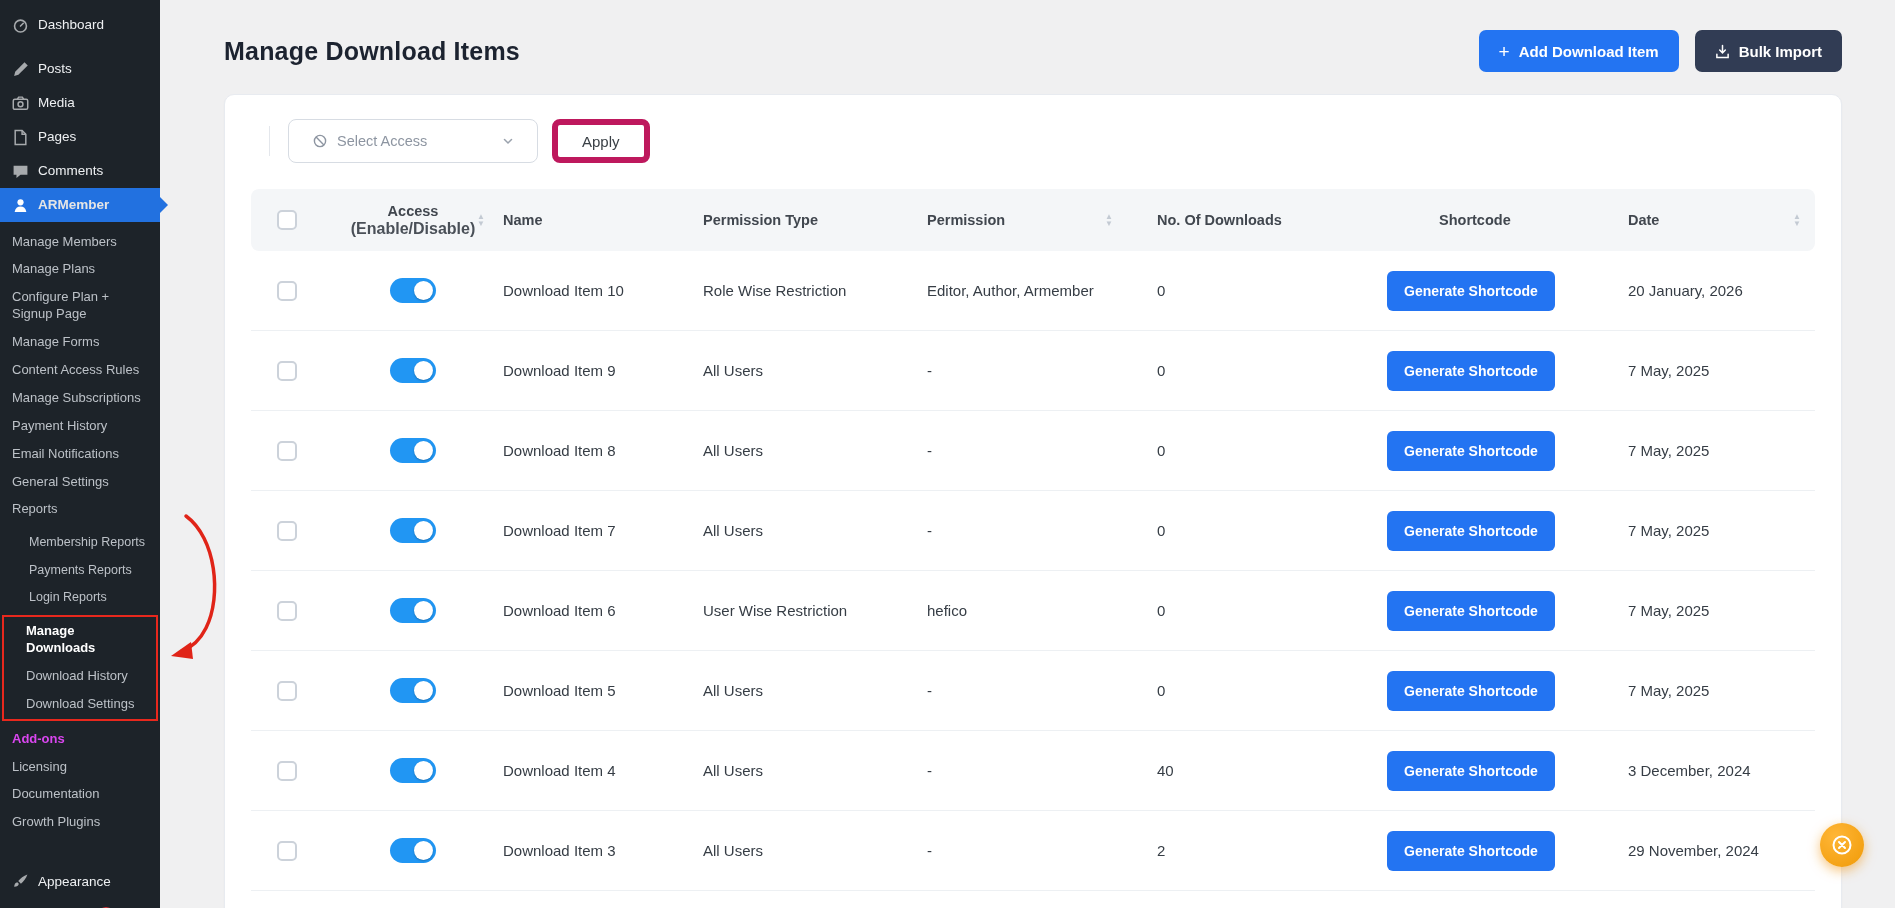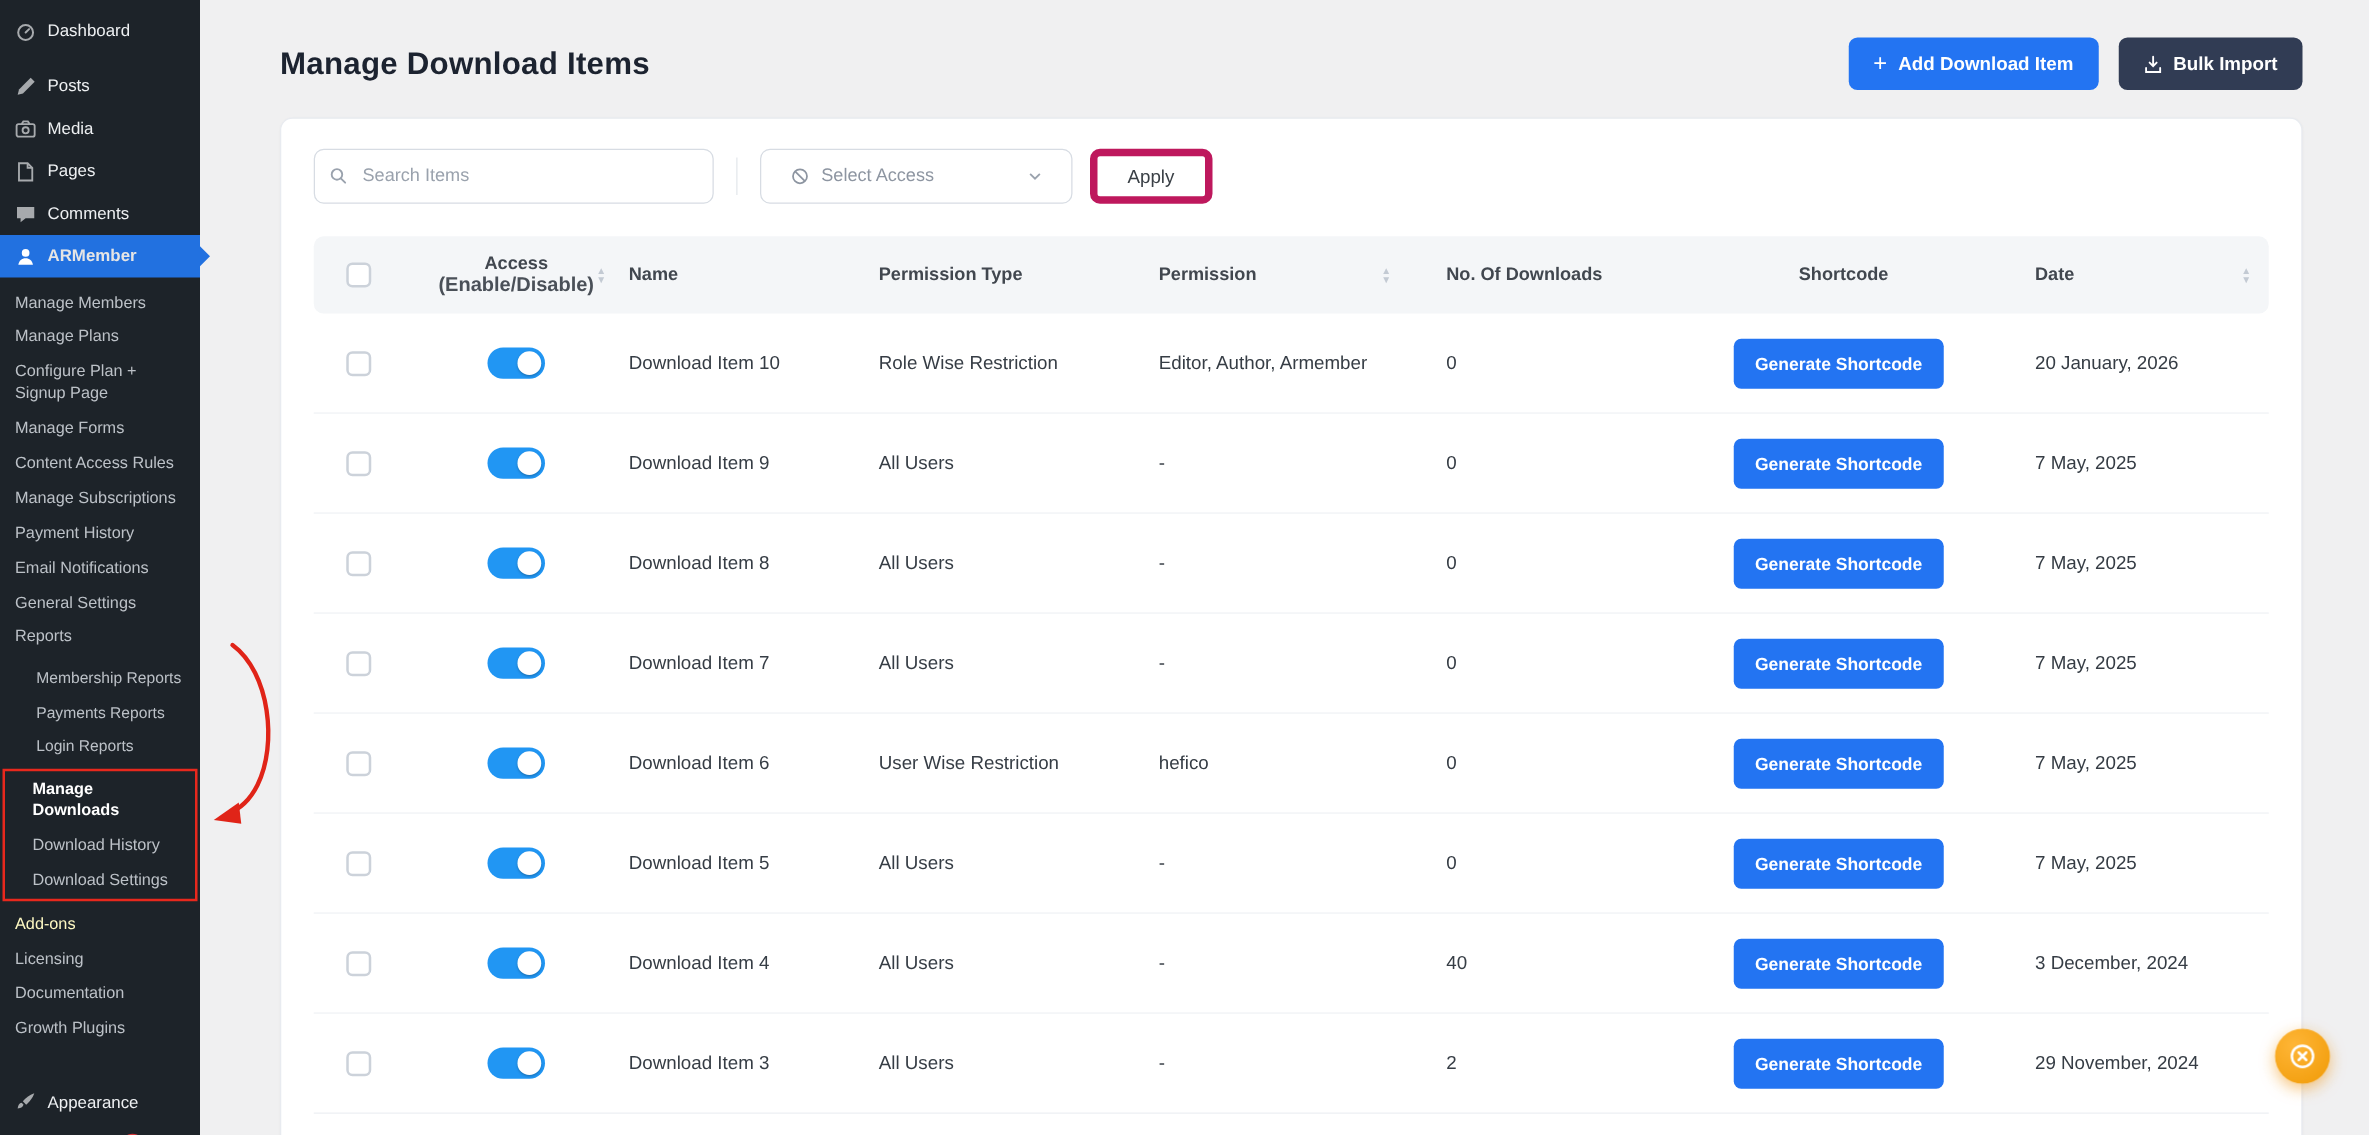--- a/index.html
+++ b/index.html
@@ -31,21 +31,21 @@
     border:8px solid transparent; border-left:8px solid #2271e0; border-right:0;
   }
   .submenu { padding:6px 0 10px; }
   .sub-item {
     display:block; padding:5.5px 12px; font-size:13px; color:#bcc1c7;
     cursor:pointer; line-height:1.3; text-decoration:none;
   }
   .sub-item.child { padding-left:29px; font-size:12.5px; }
   .sub-item.child-first { margin-top:5px; }
   .sub-item.current { color:#ffffff; font-weight:700; }
-  .sub-item.addons { color:#fef9c3; font-weight:400; margin-top:4px; }
+  .sub-item.addons { color:#d946ef; font-weight:700; margin-top:4px; }
   .red-box { border:2px solid #e8281d; margin:4px 2px 0 2px; padding:1px 0; }
   .red-box .sub-item { padding-left:22px; }
   .menu-sep { margin-top:18px; }
   .badge {
     display:inline-flex; align-items:center; justify-content:center;
     min-width:18px; height:18px; border-radius:50%;
     background:#d63638; color:#fff; font-size:11px; font-weight:700;
     margin-left:6px; padding:0 4px;
   }
 
@@ -283,29 +283,20 @@
             </svg>
         </span>
         <span>Bulk Import</span>
       </button>
     </div>
   </div>
 
   <section class="card">
 
     <div class="filters">
-      <div class="search-box">
-        <span class="search-ic">
-          <svg width="15" height="15" viewBox="0 0 16 16">
-              <circle cx="7" cy="7" r="4.5" fill="none" stroke="currentColor" stroke-width="1.6"></circle>
-              <path d="M10.5 10.5L14 14" stroke="currentColor" stroke-width="1.6" stroke-linecap="round"></path>
-            </svg>
-        </span>
-        <input type="text" placeholder="Search Items" style="">
-      </div>
       <div class="vdiv"></div>
       <div class="select">
         <span style="display:flex;">
           <svg width="16" height="16" viewBox="0 0 16 16">
               <circle cx="8" cy="8" r="5.6" fill="none" stroke="currentColor" stroke-width="1.4"></circle>
               <path d="M4.1 4.1l7.8 7.8" stroke="currentColor" stroke-width="1.4"></path>
             </svg>
         </span>
         <span>Select Access</span>
         <span class="chev">

